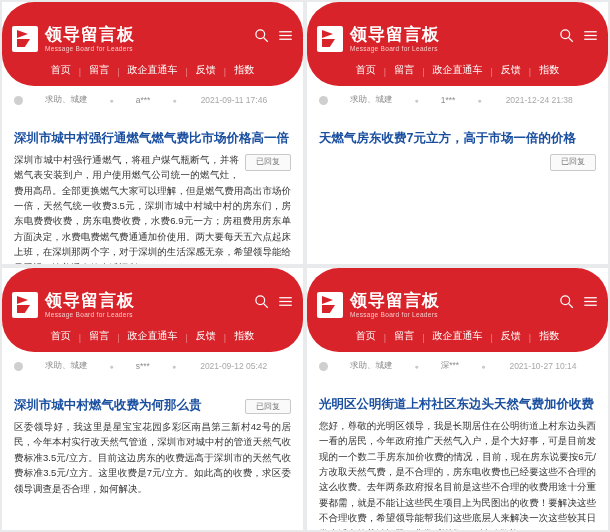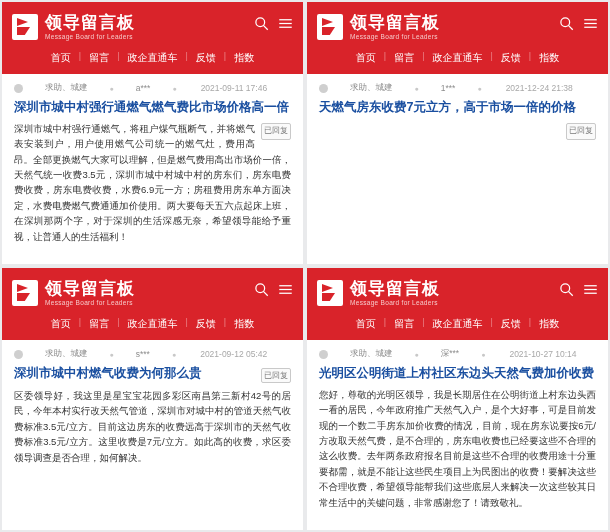--- a/index.html
+++ b/index.html
@@ -21,22 +21,23 @@
   .card{
     background:#ffffff;
     position:relative;
     overflow:hidden;
     display:flex;
     flex-direction:column;
   }
   
   .hdr{
     background:#d9232a;
-    padding:8px 10px 0 10px;
-    position:relative;
+    padding:20px 10px 0 10px;
+    position:relative;
+    border-radius:32px;
   }
   .hdr-top{
     display:flex;
     align-items:center;
     position:relative;
     height:34px;
   }
   .logo-mark{
     width:26px;height:26px;
     background:#ffffff;
@@ -79,21 +80,21 @@
     position:absolute;
     right:0;top:6px;
     display:flex;
     align-items:center;
     gap:9px;
   }
   .ic{width:15px;height:15px;display:block;}
   .ic svg{width:15px;height:15px;display:block;}
   .nav{
     display:flex;
-    align-items:flex-start;
+    align-items:flex-end;
     justify-content:center;
     gap:0px;
     padding:7px 0 9px 0;
   }
   .nav-item{
     color:#ffffff;
     font-size:10px;
     padding:0 8px;
     white-space:nowrap;
   }
@@ -117,38 +118,39 @@
   .meta .user{color:#8d8d8d;}
   .meta .date{color:#a8a8a8;margin-left:2px;}
   .avatar{
     width:9px;height:9px;border-radius:50%;
     background:#cfcfcf;flex:0 0 auto;
     position:relative;
   }
   
   .title-row{
     display:flex;
-    align-items:flex-start;
+    align-items:flex-end;
     justify-content:space-between;
     padding:1px 12px 0 12px;
     gap:6px;
+    margin-top:19px;
   }
   .title{
     color:#1a4fa0;
     font-size:12.5px;
     font-weight:bold;
     line-height:1.35;
     flex:1 1 auto;
   }
   .badge{
     flex:0 0 auto;
     border:1px solid #c9c9c9;
     color:#7a7a7a;
     font-size:8px;
-    padding:1px 2px;
+    padding:1px 10px;
     border-radius:2px;
     margin-top:3px;
     white-space:nowrap;
     background:#fafafa;
   }
   
   .body{
     padding:5px 12px 8px 12px;
     font-size:9.5px;
     line-height:1.62;

